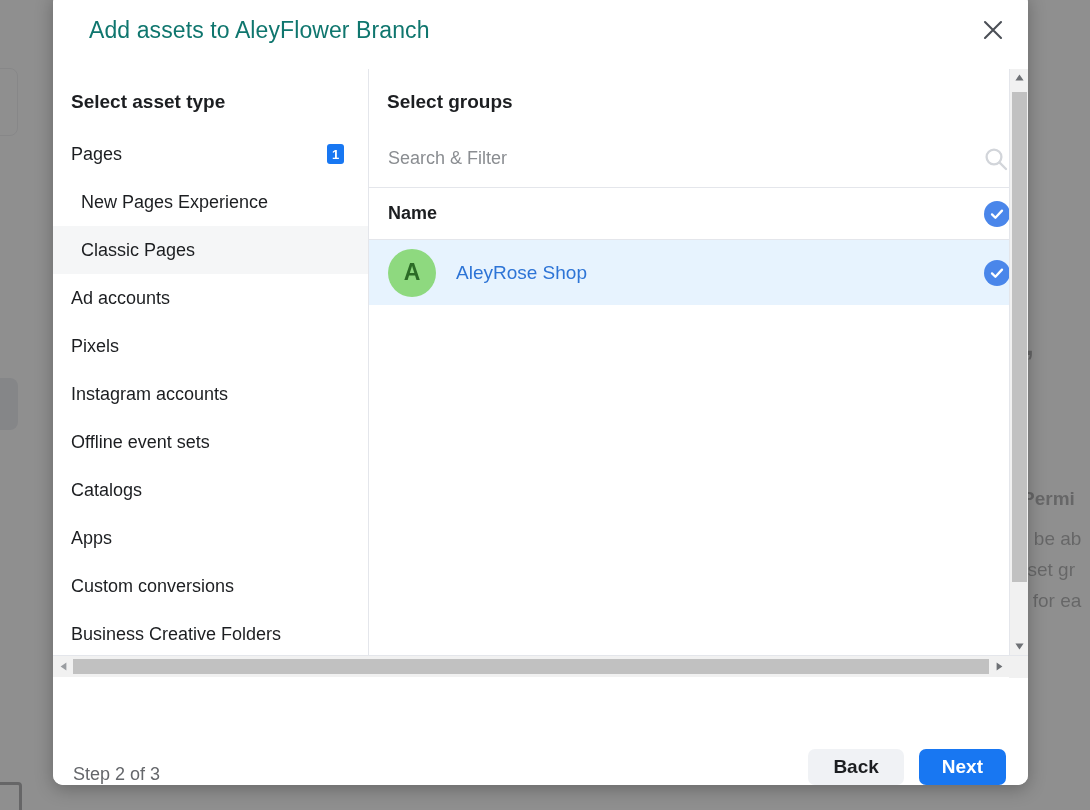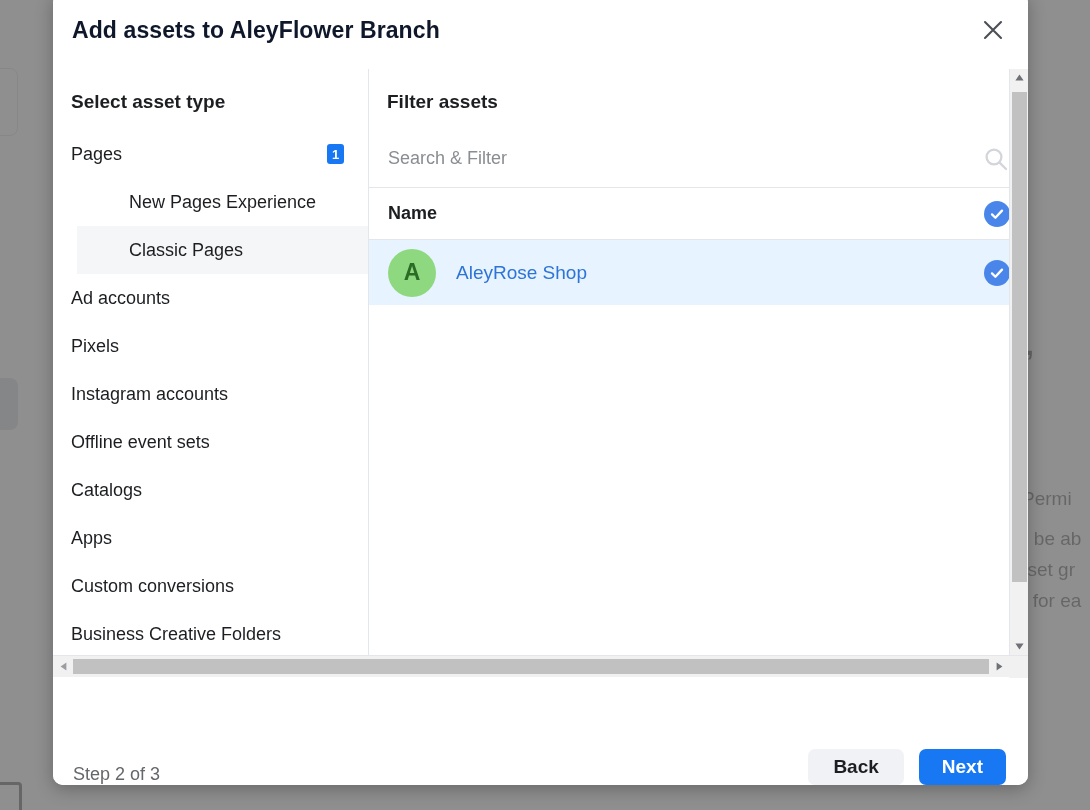--- a/index.html
+++ b/index.html
@@ -71,21 +71,21 @@
     top: 330px;
     font-size: 28px;
     font-weight: bold;
     color: #1c1e21;
   }
   .bg-right-heading {
     position: absolute;
     left: 1022px;
     top: 488px;
     font-size: 19px;
-    font-weight: normal;
+    font-weight: bold;
     color: #1c1e21;
     white-space: nowrap;
   }
   .bg-right-line {
     position: absolute;
     left: 1018px;
     font-size: 19px;
     color: #1c1e21;
     white-space: nowrap;
   }
@@ -117,24 +117,24 @@
 
   
   #modal-header {
     height: 77px;
     flex: 0 0 77px;
     position: relative;
     display: flex;
     align-items: center;
   }
   #modal-title {
-    margin-left: 19px;
+    margin-left: 36px;
     font-size: 23px;
-    font-weight: bold;
-    color: #0f172a;
+    font-weight: normal;
+    color: #0f766e;
     letter-spacing: 0.1px;
   }
   #close-button {
     position: absolute;
     right: 16px;
     top: 20px;
     width: 38px;
     height: 38px;
     border: none;
     background: transparent;
@@ -177,21 +177,21 @@
   .asset-type-item {
     height: 48px;
     display: flex;
     align-items: center;
     padding-left: 18px;
     font-size: 18px;
     color: #1c1e21;
     cursor: pointer;
     position: relative;
   }
-  .asset-type-item.indent { padding-left: 52px; margin-left: 24px; }
+  .asset-type-item.indent { padding-left: 28px; }
   .asset-type-item.selected { background: #f5f6f7; }
   .count-badge {
     position: absolute;
     right: 24px;
     min-width: 17px;
     height: 20px;
     padding: 0 4px;
     background: #1877f2;
     color: #ffffff;
     border-radius: 3px;
@@ -454,21 +454,21 @@
           <li class="asset-type-item">
             <span>Custom conversions</span>
           </li>
           <li class="asset-type-item">
             <span>Business Creative Folders</span>
           </li>
         </ul>
     </div>
 
     <div id="right-pane">
-      <div class="pane-heading">Filter assets</div>
+      <div class="pane-heading">Select groups</div>
 
       <div id="search-row">
         <input id="search-input" type="text" placeholder="Search &amp; Filter" style="">
         <span id="search-icon">
           <svg width="28" height="28" viewBox="0 0 28 28" aria-hidden="true">
             <circle cx="12" cy="12" r="7.4" stroke="#d2d5da" stroke-width="2.3" fill="none"></circle>
             <path d="M17.4 17.4 L24 24" stroke="#d2d5da" stroke-width="2.3" stroke-linecap="round"></path>
           </svg>
         </span>
       </div>

